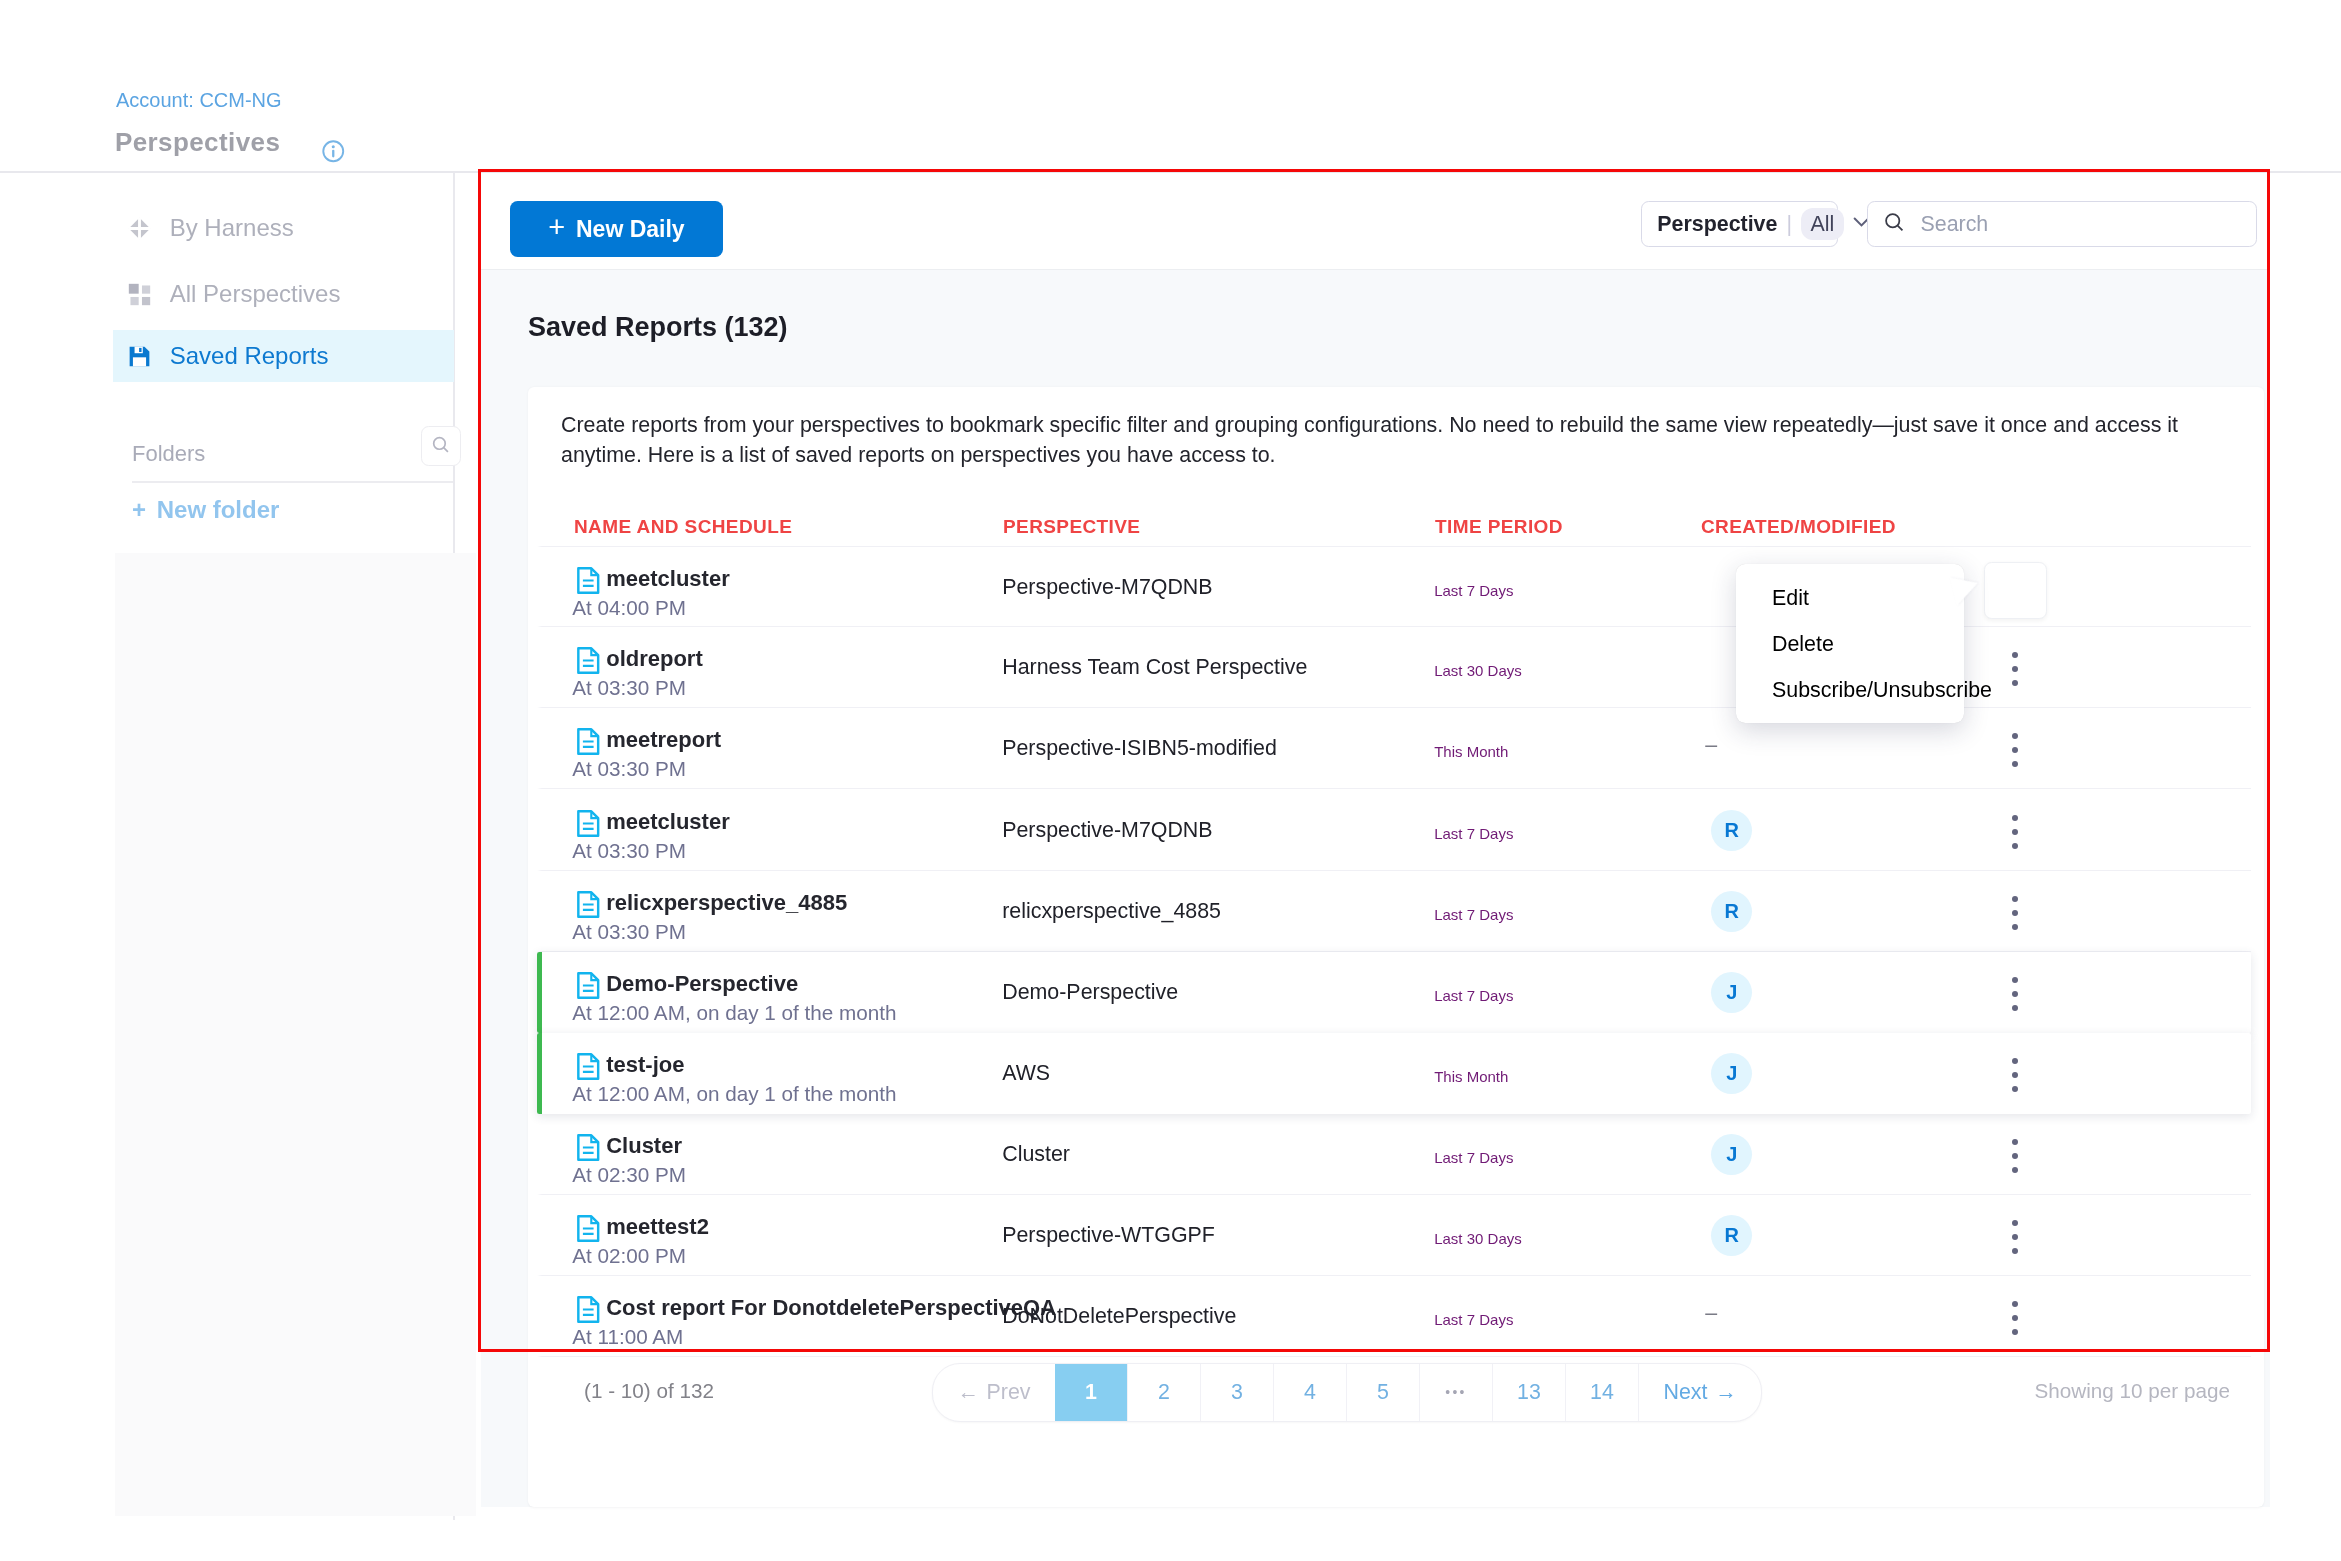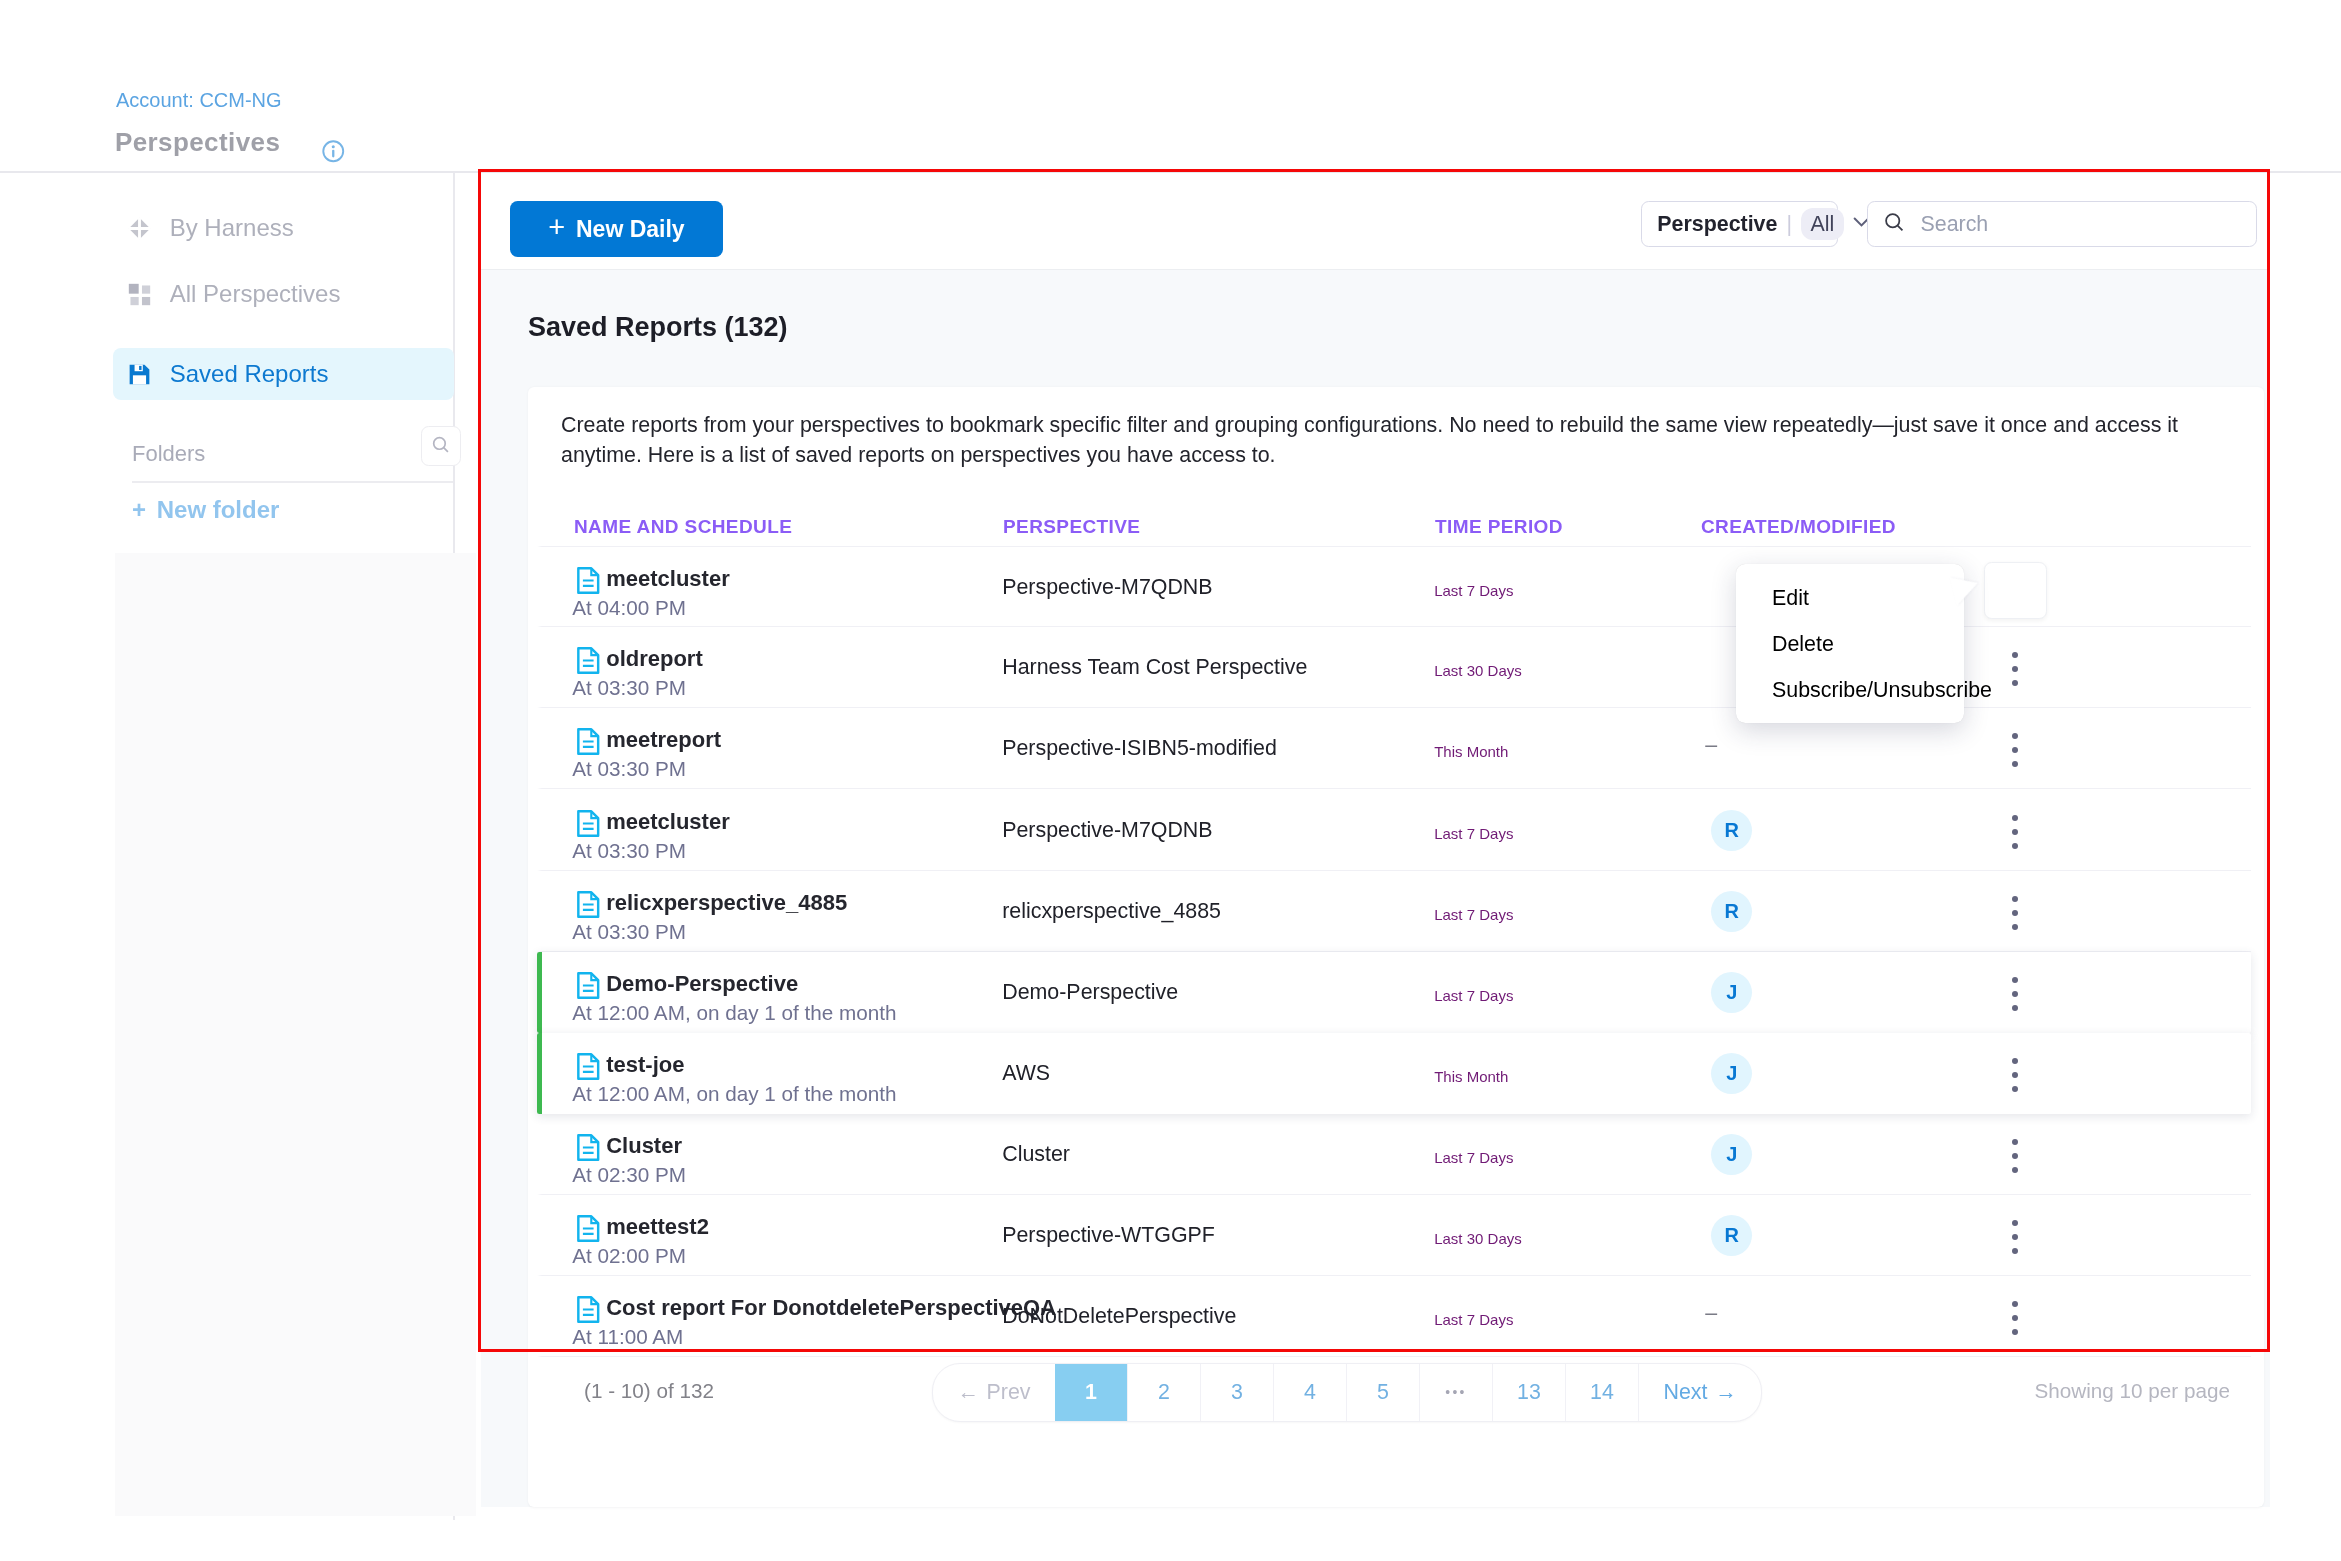--- a/index.html
+++ b/index.html
@@ -43,21 +43,21 @@
               box-sizing:border-box;display:flex;align-items:center;padding:0 15.3px;gap:12.2px;}
   .search-box input{border:none;outline:none;font-size:21.4px;color:#333;width:291px;font-family:"Liberation Sans",sans-serif;background:transparent;}
   .search-box input::placeholder{color:#9aa0b2;}
   .section-heading{left:528px;top:312px;font-size:27px;font-weight:700;color:#1d1e27;}
 
   
   .card{left:528px;top:387px;width:1736px;height:1120px;background:#fff;border-radius:6.1px;
         box-shadow:0 0.8px 2.3px rgba(30,30,60,.05);}
   .card .abs{position:absolute;}
   .description{left:33px;top:23px;width:1698px;font-size:21.4px;line-height:30px;color:#23242c;}
-  .th{top:129px;font-size:19px;font-weight:700;color:#8b5cf6;letter-spacing:0.4px;}
+  .th{top:129px;font-size:19px;font-weight:700;color:#ef4444;letter-spacing:0.4px;}
   .th.c0{left:46px;} .th.c1{left:475px;} .th.c2{left:907px;} .th.c3{left:1173px;}
 
   .row{position:absolute;left:9.2px;width:1714px;height:81px;box-sizing:border-box;
        border-left:5.4px solid transparent;border-bottom:1.5px solid #f0f0f5;}
   .row.first{border-top:1.5px solid #f0f0f5;}
   .row.hl{border-left:5.4px solid #3eb950;background:#fff;box-shadow:0 2.3px 9.2px rgba(50,60,90,.12);border-bottom:none;border-radius:2.3px;z-index:2;}
   .row .doc{position:absolute;left:34px;top:19px;}
   .row .rname{position:absolute;left:64px;top:19px;font-size:22px;font-weight:700;color:#25262e;white-space:nowrap;}
   .row .rsched{position:absolute;left:30px;top:49px;font-size:20.7px;color:#6f7190;white-space:nowrap;}
   .row .rpersp{position:absolute;left:460px;top:28px;font-size:21.4px;color:#202129;white-space:nowrap;}
@@ -124,21 +124,21 @@
   </div>
   <div class="abs nav-item" style="top:202px;">
     <span class="nav-ic">
       <svg width="23" height="23" viewBox="0 0 28 28">
           <path d="M14 1 L27 14 L14 27 L1 14 Z" fill="#c4c5cd"></path>
           <path d="M1 14 H27 M14 1 V27" stroke="#fff" stroke-width="3.5"></path>
         </svg>
     </span>
     <span class="lbl">By Harness</span>
   </div>
-  <div class="abs nav-item sel" style="top:348px;border-radius:8px;">
+  <div class="abs nav-item sel" style="top:330px;">
     <span class="nav-ic">
       <svg width="23" height="23" viewBox="0 0 28 28">
           <path d="M2 2 h18 l6 6 v18 H2 Z" fill="#0a79d0"></path>
           <rect x="8" y="2" width="10" height="8" fill="#fff"></rect>
           <rect x="13.5" y="3.5" width="3" height="5" fill="#0a79d0"></rect>
           <rect x="6" y="15" width="16" height="11" fill="#fff"></rect>
         </svg>
     </span>
     <span class="lbl">Saved Reports</span>
   </div>

